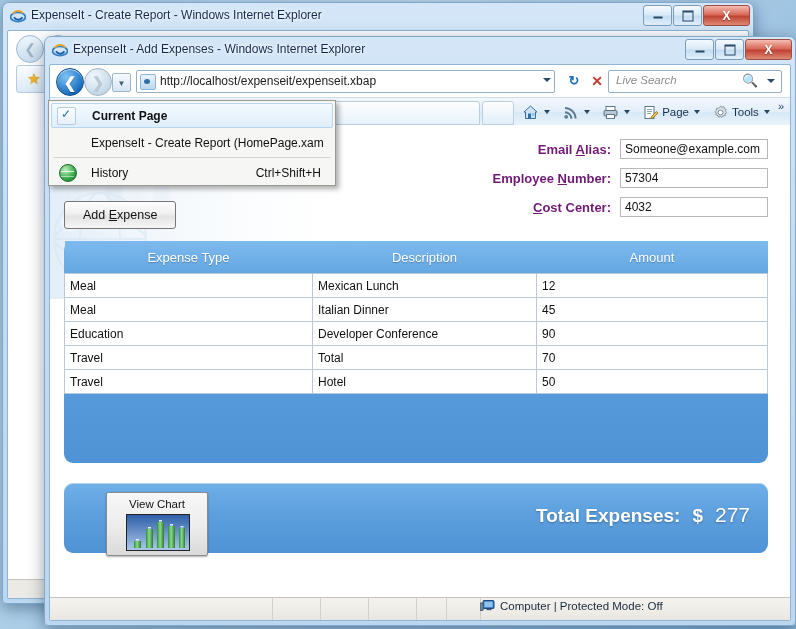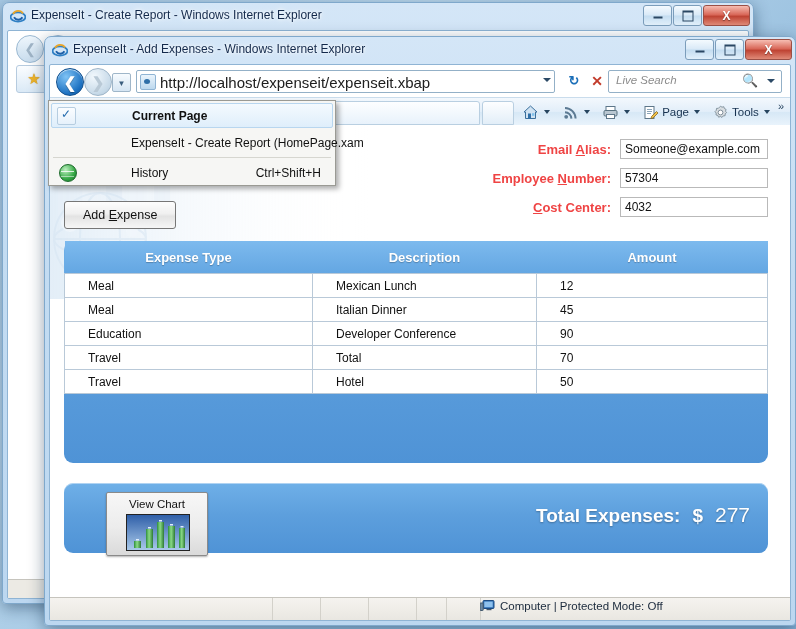--- a/index.html
+++ b/index.html
@@ -72,21 +72,21 @@
      border:1px solid #9fb6c9;border-radius:2px;
      background:linear-gradient(180deg,#f7fbfe,#d5e5f3);}
   .nav-hist .cv{position:absolute;left:50%;top:50%;transform:translate(-50%,-50%);
      font-size:8px;color:#3a5d7d;}
   .urlbox{position:absolute;left:86px;top:5px;right:235px;height:21px;
      background:#fff;border:1px solid #93b0c7;border-radius:2px;}
   .url-icon{position:absolute;left:3px;top:3px;width:14px;height:14px;border-radius:2px;
      background:linear-gradient(180deg,#eaf4fc,#bcd8ee);border:1px solid #8fb4d4;}
   .url-icon:after{content:"";position:absolute;left:3px;top:4px;width:6px;height:5px;
      border-radius:50%;background:#2f6fa8;}
-  .url-text{position:absolute;left:23px;top:3px;font-size:15px;color:#202020;white-space:nowrap;}
+  .url-text{position:absolute;left:23px;top:3px;font-size:12px;color:#202020;white-space:nowrap;}
   .url-drop{position:absolute;right:3px;top:7px;width:0;height:0;
      border-left:4px solid transparent;border-right:4px solid transparent;border-top:4px solid #2c4a66;}
   .btn-refresh{position:absolute;right:205px;top:6px;width:22px;height:20px;
      font-size:13px;color:#1c6fb8;text-align:center;line-height:20px;font-weight:bold;}
   .btn-stop{position:absolute;right:182px;top:6px;width:22px;height:20px;
      font-size:14px;color:#c23b2b;text-align:center;line-height:20px;font-weight:bold;}
   .searchbox{position:absolute;right:8px;top:5px;width:172px;height:21px;
      background:#fff;border:1px solid #93b0c7;border-radius:2px;}
   .search-ph{position:absolute;left:7px;top:3px;font-size:11.5px;color:#8c8c8c;font-style:italic;}
   .search-mag{position:absolute;right:22px;top:2px;font-size:13px;color:#1c5f9e;}
@@ -108,45 +108,45 @@
      border-radius:3px 3px 0 0;}
   .tab-small{position:absolute;left:424px;top:0;width:30px;height:22px;
      background:linear-gradient(180deg,#fdfeff,#e2eef8);border:1px solid #b9cfe1;border-radius:3px 3px 0 0;}
 
   
   .page{position:absolute;left:0;right:0;top:60px;bottom:22px;background:#fff;overflow:hidden;}
   .watermark{position:absolute;left:-10px;top:-6px;width:330px;height:180px;opacity:.5;}
 
   .form-area{position:absolute;right:22px;top:14px;width:330px;}
   .frow{display:flex;align-items:center;justify-content:flex-end;margin-bottom:9px;}
-  .flabel{font-size:13px;font-weight:bold;color:#ef4444;margin-right:9px;white-space:nowrap;}
+  .flabel{font-size:13px;font-weight:bold;color:#701a75;margin-right:9px;white-space:nowrap;}
   .flabel u{text-decoration:underline;}
   .finput{width:148px;height:20px;border:1px solid #b9b9b9;background:#fff;
      font-size:12px;color:#111;padding:1px 4px;box-sizing:border-box;
      font-family:"Liberation Sans",sans-serif;}
 
   .add-btn{position:absolute;left:14px;top:76px;min-width:82px;height:28px;
      border:1px solid #767676;border-radius:3px;
      background:linear-gradient(180deg,#fdfdfd 0%,#f0f0f0 45%,#e3e3e3 55%,#f6f6f6 100%);
      font-size:12.5px;color:#111;padding:0 18px;cursor:pointer;
      font-family:"Liberation Sans",sans-serif;}
 
   .blue-panel{position:absolute;left:14px;right:22px;
      background:linear-gradient(180deg,#6fb0e8 0%,#5d9fdd 45%,#4f93d6 100%);
      border-radius:9px;box-shadow:inset 0 1px 0 rgba(255,255,255,.45);}
   #table-panel{top:116px;height:222px;}
   #total-panel{top:358px;height:70px;}
 
   table.exp{position:absolute;left:0;right:0;top:0;border-collapse:collapse;
      table-layout:fixed;width:100%;}
-  table.exp th{height:30px;font-size:13px;font-weight:bold;color:#fff;
+  table.exp th{height:30px;font-size:13px;font-weight:normal;color:#fff;
      text-shadow:0 1px 1px rgba(0,0,0,.25);background:transparent;}
   table.exp tr.hdr{background:linear-gradient(180deg,#7dbaee 0%,#63a6e2 100%);}
   table.exp td{height:21px;background:#fff;border:1px solid #b9c9d8;
-     font-size:12px;color:#111;padding:1px 23px;vertical-align:middle;}
+     font-size:12px;color:#111;padding:1px 5px;vertical-align:middle;}
   .c1{width:246px;} .c2{width:222px;} .c3{width:auto;}
 
   .chart-btn{position:absolute;left:10px;top:9px;width:100px;height:62px;
      border:1px solid #8a8a8a;border-radius:2px;
      background:linear-gradient(180deg,#f7f7f7 0%,#ececec 55%,#dadada 100%);
      box-shadow:0 1px 2px rgba(0,0,0,.3);cursor:pointer;margin-left:32px;}
   .chart-btn-label{position:absolute;left:0;right:0;top:5px;text-align:center;
      font-size:11.5px;color:#111;}
   .chart-ico{position:absolute;left:19px;top:21px;width:62px;height:35px;border:1px solid #222;}
   .total-text{position:absolute;right:18px;top:20px;display:flex;align-items:baseline;gap:12px;
@@ -161,21 +161,21 @@
   .st-cell{position:absolute;top:0;height:22px;border-right:1px solid #d3d1ca;}
   .st-zone{position:absolute;left:430px;top:0;height:16px;display:flex;align-items:center;gap:5px;}
   .st-text{font-size:11.5px;color:#1b2a3c;white-space:nowrap;}
   .mon{width:15px;height:12px;position:relative;}
 
   
   .menu{position:absolute;left:48px;top:100px;width:286px;
      background:#f6f6f4;border:1px solid #9a9a94;
      box-shadow:3px 3px 5px rgba(0,0,0,.32);z-index:50;}
   .menu-item{position:relative;height:25px;display:flex;align-items:center;font-size:12px;color:#111;}
-  .menu-item .mlabel{position:absolute;left:42px;white-space:nowrap;margin-left:40px;}
+  .menu-item .mlabel{position:absolute;left:42px;white-space:nowrap;}
   .menu-item .maccel{position:absolute;right:14px;font-size:12px;color:#111;}
   .menu-item.sel{margin:2px;height:23px;border:1px solid #b8d6ef;border-radius:2px;
      background:linear-gradient(180deg,#f4fafe,#dfeefb);}
   .menu-item.sel .mlabel{font-weight:bold;left:40px;}
   .check-box{position:absolute;left:5px;top:3px;width:17px;height:16px;
      border:1px solid #b6cde0;border-radius:2px;
      background:linear-gradient(180deg,#fbfdff,#e6f1fb);}
   .check-box:after{content:"\2713";position:absolute;left:3px;top:-1px;font-size:12px;color:#2a6fb0;}
   .menu-sep{height:1px;background:#d6d6d0;margin:2px 4px;}
   .globe{position:absolute;left:10px;top:4px;width:16px;height:16px;border-radius:50%;

